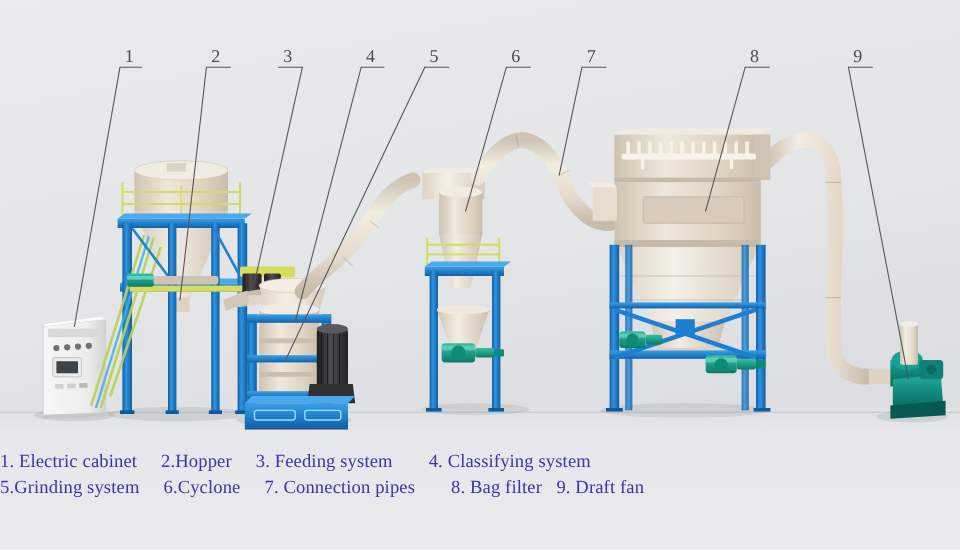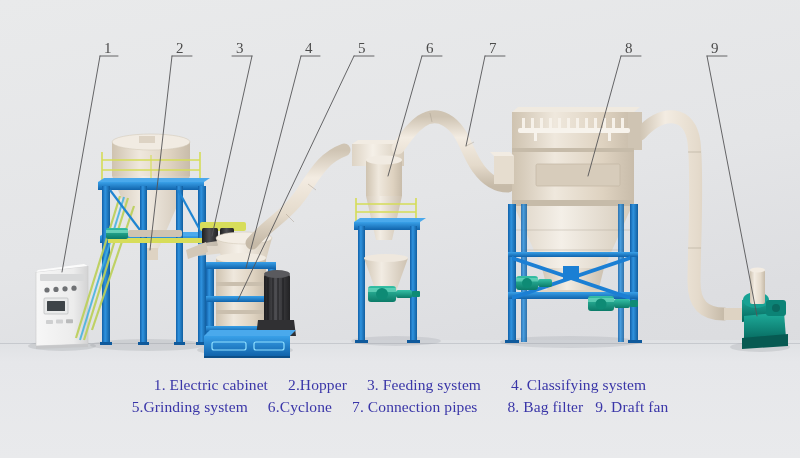--- a/index.html
+++ b/index.html
@@ -47,21 +47,20 @@
     color: #4c4c4c;
     line-height: 1;
     white-space: nowrap;
   }
   
   #caption {
     position: absolute;
     left: 0;
     top: 374px;
     width: 800px;
-    text-align: center;
   }
   .cap-line {
     display: block;
     color: #3a36a8;
     font-family: "Liberation Serif", "DejaVu Serif", serif;
     font-size: 15.5px;
     letter-spacing: 0.1px;
     line-height: 22px;
     white-space: nowrap;
   }

